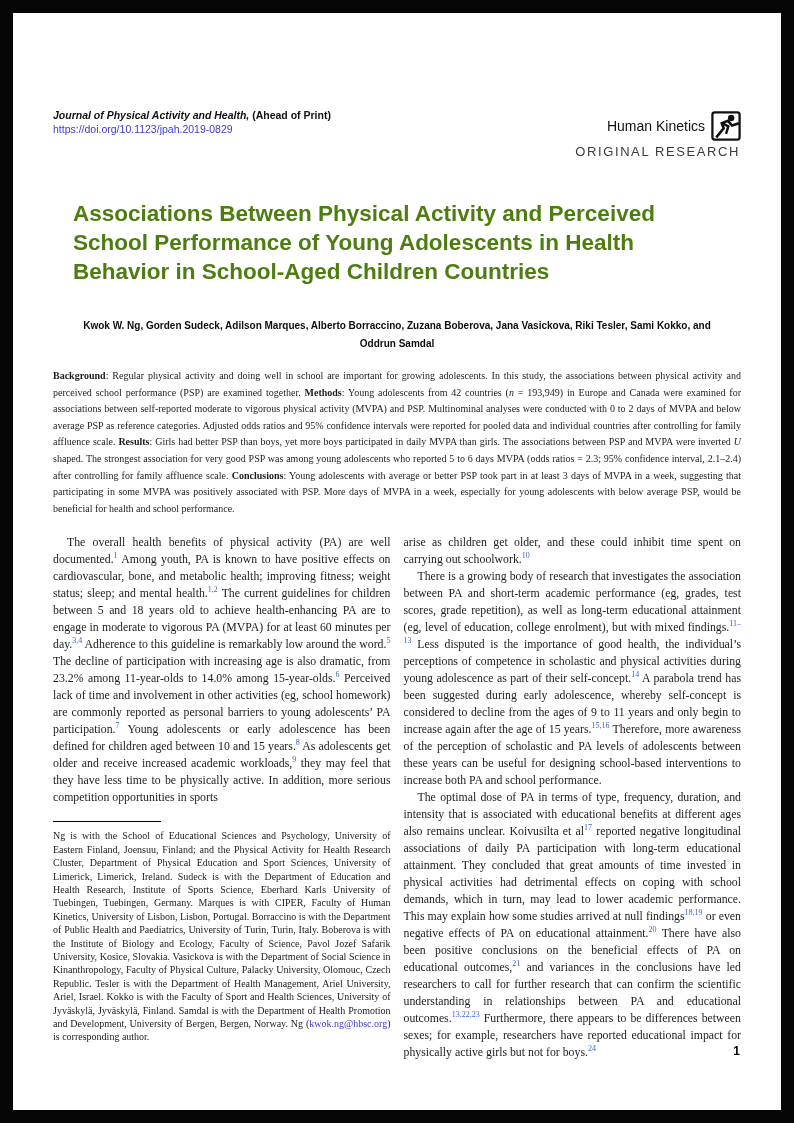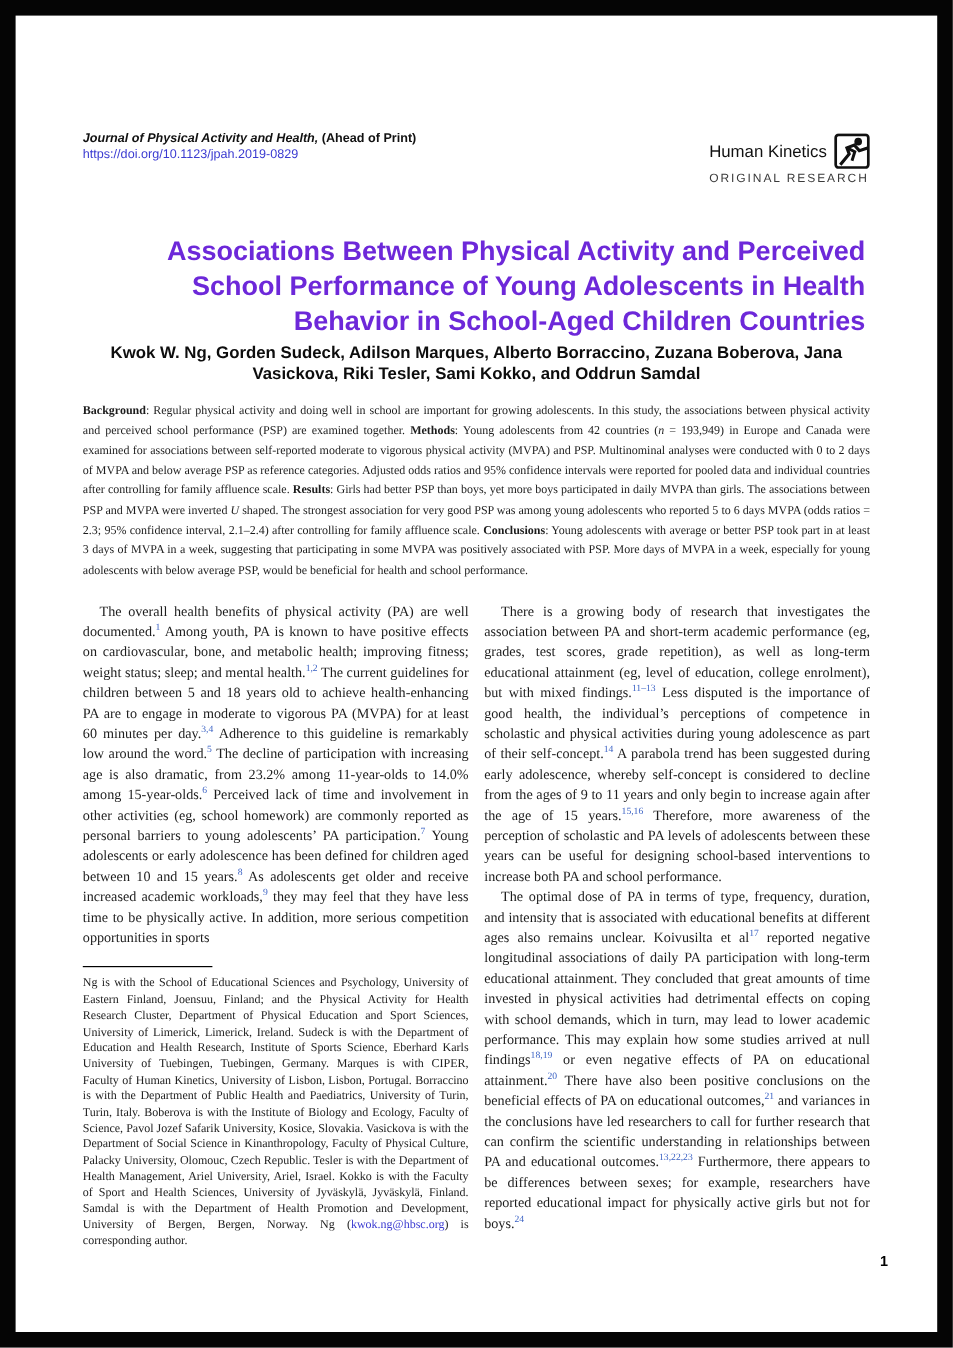--- a/index.html
+++ b/index.html
@@ -6,21 +6,21 @@
   body{
     width:794px;height:1123px;
     background:#050505;
     position:relative;
     font-family:"Liberation Serif",serif;
   }
   .page{
     position:absolute;left:13px;top:13px;width:768px;height:1097px;
     background:#ffffff;
     box-sizing:border-box;
-    padding:0 56px;
+    padding:0 40px;
     overflow:hidden;
     color:#1c1c1c;
   }
   
   .header-row{
     margin-top:96px;
     display:flex;
     justify-content:space-between;
     align-items:flex-start;
   }
@@ -32,34 +32,34 @@
   .journal-meta .b{font-weight:bold;}
   .doi-link{color:#3b3bd1;cursor:pointer;}
   .copyright{color:#222;}
   .brand-block{
     font-family:"Liberation Sans",sans-serif;
     text-align:right;margin-top:2px;
   }
   .brand-row{display:flex;align-items:center;justify-content:flex-end;gap:6px;}
   .brand-name{font-size:14px;color:#111;}
   .brand-logo{width:30px;height:30px;}
-  .category{font-size:10px;letter-spacing:1.6px;color:#3a3a3a;margin-top:3px;margin-right:1px;}
+  .category{font-size:13px;letter-spacing:1.6px;color:#3a3a3a;margin-top:3px;margin-right:1px;}
   
   .article-title{
     margin:40px auto 0;
     max-width:648px;
     font-family:"Liberation Sans",sans-serif;
     font-size:22.5px;font-weight:bold;line-height:29px;
-    text-align:right;color:#6d28d9;
+    text-align:left;color:#4d7c0f;
   }
   .authors{
-    margin:2px auto 0;
+    margin:31px auto 0;
     max-width:640px;
     font-family:"Liberation Sans",sans-serif;
-    font-size:14px;font-weight:bold;line-height:18px;
+    font-size:10px;font-weight:bold;line-height:18px;
     text-align:center;color:#0d0d0d;
   }
   
   .abstract{
     margin-top:15px;
     font-size:10px;line-height:16.6px;
     text-align:justify;
   }
   .abstract .b,.keywords .b{font-weight:bold;}
   .i{font-style:italic;}
@@ -126,20 +126,21 @@
   <div class="abstract"><span class="b">Background</span><span>: Regular physical activity and doing well in school are important for growing adolescents. In this study, the associations between physical activity and perceived school performance (PSP) are examined together. </span><span class="b">Methods</span><span>: Young adolescents from 42 countries (</span><span class="i">n</span><span> = 193,949) in Europe and Canada were examined for associations between self-reported moderate to vigorous physical activity (MVPA) and PSP. Multinominal analyses were conducted with 0 to 2 days of MVPA and below average PSP as reference categories. Adjusted odds ratios and 95% confidence intervals were reported for pooled data and individual countries after controlling for family affluence scale. </span><span class="b">Results</span><span>: Girls had better PSP than boys, yet more boys participated in daily MVPA than girls. The associations between PSP and MVPA were inverted </span><span class="i">U</span><span> shaped. The strongest association for very good PSP was among young adolescents who reported 5 to 6 days MVPA (odds ratios = 2.3; 95% confidence interval, 2.1–2.4) after controlling for family affluence scale. </span><span class="b">Conclusions</span><span>: Young adolescents with average or better PSP took part in at least 3 days of MVPA in a week, suggesting that participating in some MVPA was positively associated with PSP. More days of MVPA in a week, especially for young adolescents with below average PSP, would be beneficial for health and school performance.</span></div>
 
 
   <div class="columns">
     <div class="col">
       <p class="indent"><span>The overall health benefits of physical activity (PA) are well documented.</span><sup class="ref">1</sup><span> Among youth, PA is known to have positive effects on cardiovascular, bone, and metabolic health; improving fitness; weight status; sleep; and mental health.</span><sup class="ref">1,2</sup><span> The current guidelines for children between 5 and 18 years old to achieve health-enhancing PA are to engage in moderate to vigorous PA (MVPA) for at least 60 minutes per day.</span><sup class="ref">3,4</sup><span> Adherence to this guideline is remarkably low around the word.</span><sup class="ref">5</sup><span> The decline of participation with increasing age is also dramatic, from 23.2% among 11-year-olds to 14.0% among 15-year-olds.</span><sup class="ref">6</sup><span> Perceived lack of time and involvement in other activities (eg, school homework) are commonly reported as personal barriers to young adolescents’ PA participation.</span><sup class="ref">7</sup><span> Young adolescents or early adolescence has been defined for children aged between 10 and 15 years.</span><sup class="ref">8</sup><span> As adolescents get older and receive increased academic workloads,</span><sup class="ref">9</sup><span> they may feel that they have less time to be physically active. In addition, more serious competition opportunities in sports</span></p>
       <hr class="footnote-rule">
       <div class="footnote"><span>Ng is with the School of Educational Sciences and Psychology, University of Eastern Finland, Joensuu, Finland; and the Physical Activity for Health Research Cluster, Department of Physical Education and Sport Sciences, University of Limerick, Limerick, Ireland. Sudeck is with the Department of Education and Health Research, Institute of Sports Science, Eberhard Karls University of Tuebingen, Tuebingen, Germany. Marques is with CIPER, Faculty of Human Kinetics, University of Lisbon, Lisbon, Portugal. Borraccino is with the Department of Public Health and Paediatrics, University of Turin, Turin, Italy. Boberova is with the Institute of Biology and Ecology, Faculty of Science, Pavol Jozef Safarik University, Kosice, Slovakia. Vasickova is with the Department of Social Science in Kinanthropology, Faculty of Physical Culture, Palacky University, Olomouc, Czech Republic. Tesler is with the Department of Health Management, Ariel University, Ariel, Israel. Kokko is with the Faculty of Sport and Health Sciences, University of Jyväskylä, Jyväskylä, Finland. Samdal is with the Department of Health Promotion and Development, University of Bergen, Bergen, Norway. Ng (</span><span class="link">kwok.ng@hbsc.org</span><span>) is corresponding author.</span></div>
     </div>
     <div class="col">
+      <p><span>arise as children get older, and these could inhibit time spent on carrying out schoolwork.</span><sup class="ref">10</sup></p>
       <p class="indent"><span>There is a growing body of research that investigates the association between PA and short-term academic performance (eg, grades, test scores, grade repetition), as well as long-term educational attainment (eg, level of education, college enrolment), but with mixed findings.</span><sup class="ref">11–13</sup><span> Less disputed is the importance of good health, the individual’s perceptions of competence in scholastic and physical activities during young adolescence as part of their self-concept.</span><sup class="ref">14</sup><span> A parabola trend has been suggested during early adolescence, whereby self-concept is considered to decline from the ages of 9 to 11 years and only begin to increase again after the age of 15 years.</span><sup class="ref">15,16</sup><span> Therefore, more awareness of the perception of scholastic and PA levels of adolescents between these years can be useful for designing school-based interventions to increase both PA and school performance.</span></p>
       <p class="indent"><span>The optimal dose of PA in terms of type, frequency, duration, and intensity that is associated with educational benefits at different ages also remains unclear. Koivusilta et al</span><sup class="ref">17</sup><span> reported negative longitudinal associations of daily PA participation with long-term educational attainment. They concluded that great amounts of time invested in physical activities had detrimental effects on coping with school demands, which in turn, may lead to lower academic performance. This may explain how some studies arrived at null findings</span><sup class="ref">18,19</sup><span> or even negative effects of PA on educational attainment.</span><sup class="ref">20</sup><span> There have also been positive conclusions on the beneficial effects of PA on educational outcomes,</span><sup class="ref">21</sup><span> and variances in the conclusions have led researchers to call for further research that can confirm the scientific understanding in relationships between PA and educational outcomes.</span><sup class="ref">13,22,23</sup><span> Furthermore, there appears to be differences between sexes; for example, researchers have reported educational impact for physically active girls but not for boys.</span><sup class="ref">24</sup></p>
     </div>
   </div>
 
   <div class="page-number">1</div>
 
 </div>
 
 </body></html>

